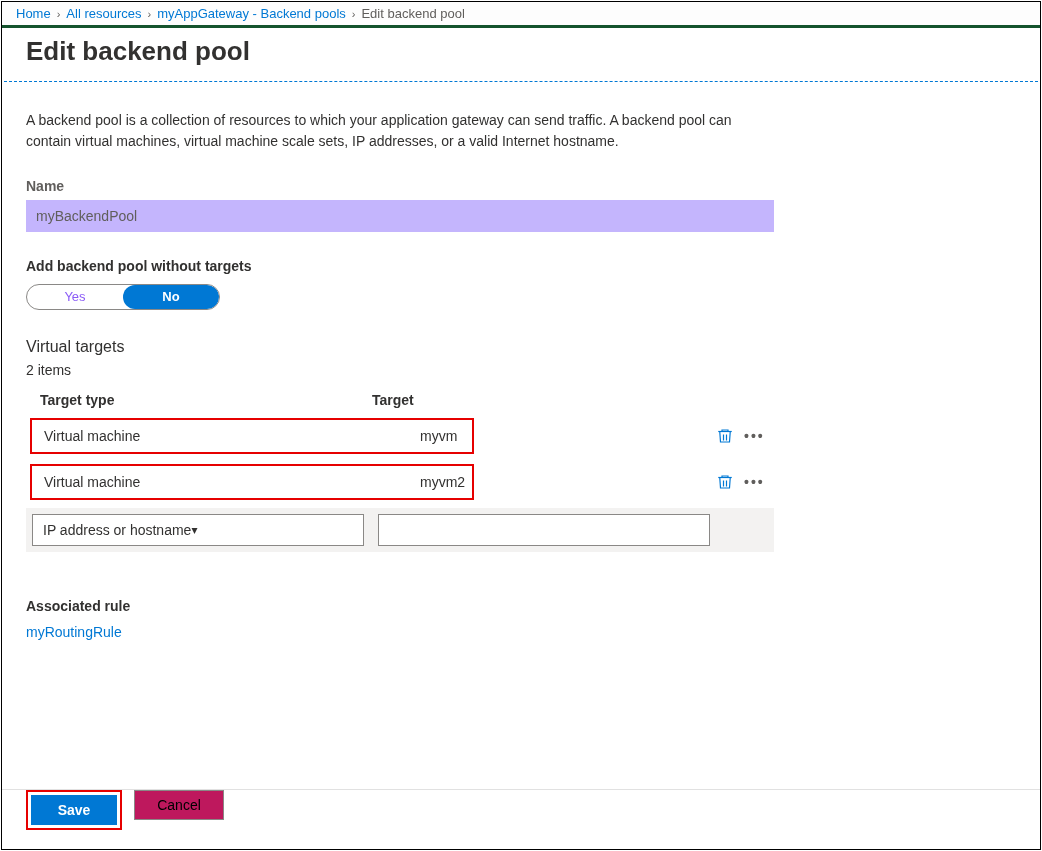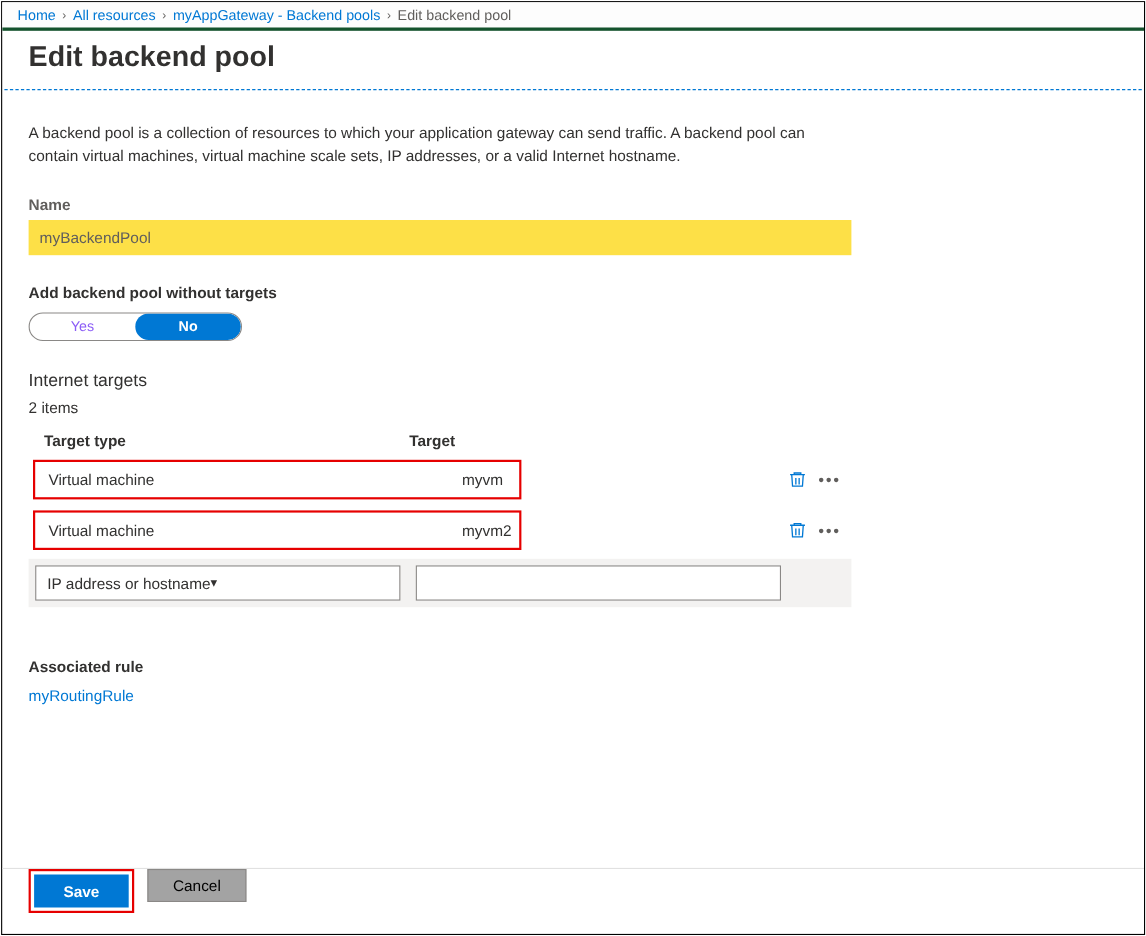--- a/index.html
+++ b/index.html
@@ -55,21 +55,21 @@
     padding: 28px 24px 10px 24px;
     display:flex;
     flex-direction:column;
     overflow:hidden;
   }
   .intro { max-width: 750px; line-height:1.5; color:#323130; margin-bottom:26px;}
   .label { color:#605e5c; font-weight:600; margin-bottom:6px;}
   .name-input{
     width:748px;
     height:32px;
-    background:#fde047;
+    background:#c4b5fd;
     border:none;
     padding:0 10px;
     font-size:14px;
     color:#605e5c;
   }
   .name-block{margin-bottom:26px;}
   .section-head{font-weight:600; margin-bottom:10px;}
   
   .toggle{
     display:inline-flex;
@@ -178,21 +178,21 @@
     background:#0078d4;
     color:#fff;
     border:none;
     height:30px;
     width:86px;
     font-size:14px;
     font-weight:600;
     cursor:pointer;
   }
   .btn-cancel{
-    background:#a3a3a3;
+    background:#be185d;
     border:1px solid #8a8886;
     height:30px;
     width:90px;
     font-size:14px;
     cursor:pointer;
   }
   svg{display:block;}
 </style>
 </head>
 <body>
@@ -223,21 +223,21 @@
       <div class="label">Name</div>
       <input class="name-input" type="text" disabled="" value="myBackendPool" style="">
     </div>
 
     <div class="section-head">Add backend pool without targets</div>
     <div class="toggle">
       <div class="toggle-opt">Yes</div>
       <div class="toggle-opt selected">No</div>
     </div>
 
-    <div class="targets-head">Internet targets</div>
+    <div class="targets-head">Virtual targets</div>
     <div class="count">2 items</div>
 
     <div class="tbl">
       <div class="thead">
         <div class="col-type">Target type</div>
         <div class="col-target" style="width:96px;flex:none;text-align:left">Target</div>
       </div>
 
       <div class="target-row">
         <div class="target-box">

